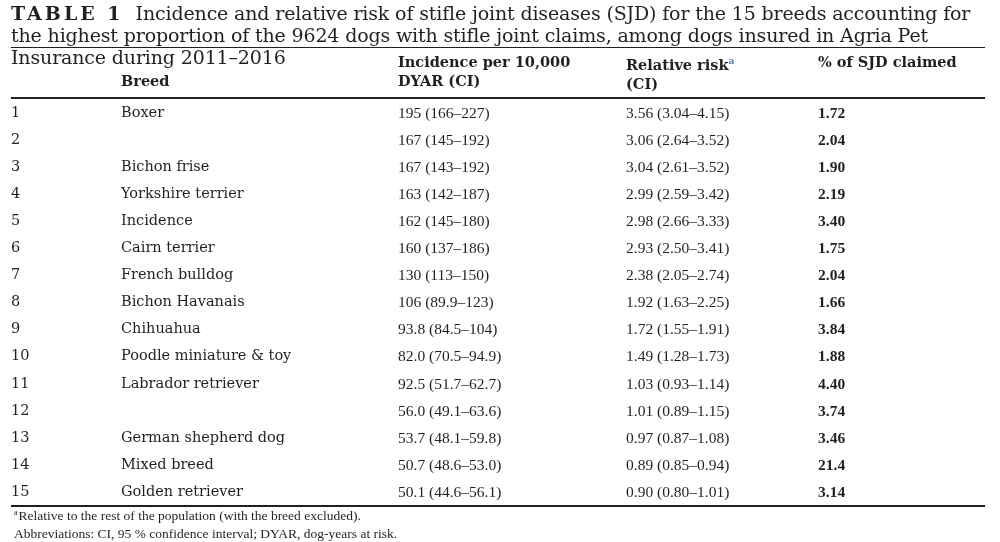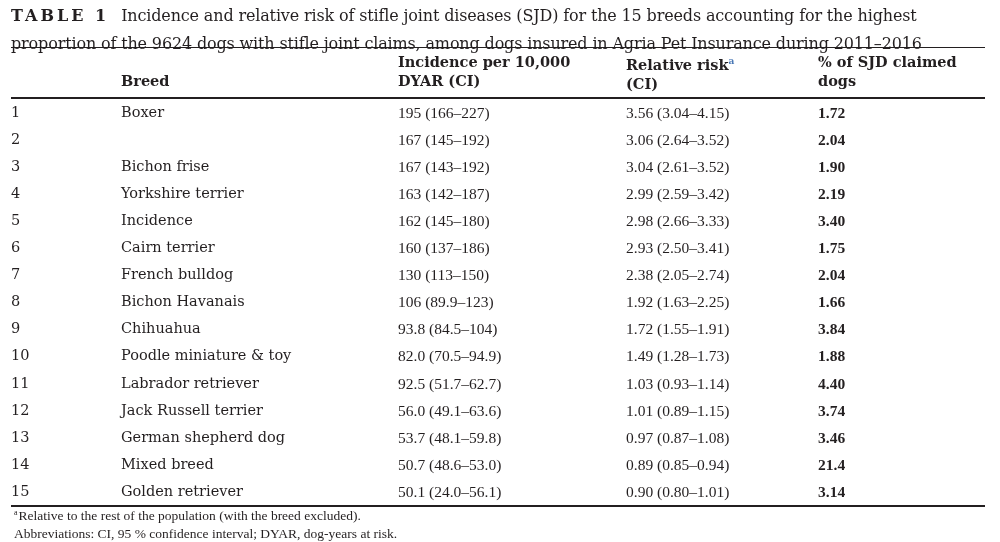--- a/index.html
+++ b/index.html
@@ -1,19 +1,19 @@
 <!DOCTYPE html>
 <html><head>
 <meta charset="utf-8">
 <style>
   html, body { margin: 0; padding: 0; background: #ffffff; }
   body { width: 1000px; height: 542px; overflow: hidden; position: relative;
          font-family: "DejaVu Serif", "Liberation Serif", serif; color: #231f20; }
   .caption { position: absolute; left: 11px; top: 2px; width: 985px;
-             font-size: 16px; line-height: 28px; letter-spacing: -0.15px; }
+             font-size: 19px; line-height: 22px; letter-spacing: -0.15px; }
   .caption .label { font-weight: bold; letter-spacing: 3px; margin-right: 12px; }
   .rule { position: absolute; left: 11px; width: 974px; background: #231f20; }
   .rule.top { top: 47px; height: 1px; }
   .rule.mid { top: 97px; height: 2px; }
   .rule.bot { top: 505px; height: 2px; }
   .hdr { position: absolute; top: 52px; font-weight: bold; font-size: 14.5px; line-height: 19px; }
   .hdr sup { color: #4a78b5; font-size: 9px; font-weight: bold; vertical-align: 6px; }
   .row { position: absolute; left: 0; width: 1000px; height: 27px; font-size: 14.5px; }
   .cell { position: absolute; top: 0; white-space: nowrap; }
   .c0 { left: 11px; }
@@ -38,21 +38,20 @@
   <div class="hdr" style="left:398px;">
     <div>Incidence per 10,000</div>
     <div>DYAR (CI)</div>
   </div>
   <div class="hdr" style="left:626px;">
     <div><span>Relative risk</span><sup>a</sup></div>
     <div>(CI)</div>
   </div>
   <div class="hdr" style="left:818px;">
     <div>% of SJD claimed</div>
-    <div>dogs</div>
   </div>
 </div>
 
 <div class="rule mid"></div>
 
 <div id="table-body">
     <div class="row" style="top: 104px;">
       <span class="cell c0">1</span>
       <span class="cell c1">Boxer</span>
       <span class="cell c2">195 (166–227)</span>
@@ -123,21 +122,20 @@
     </div>
     <div class="row" style="top: 374.5px;">
       <span class="cell c0">11</span>
       <span class="cell c1">Labrador retriever</span>
       <span class="cell c2">92.5 (51.7–62.7)</span>
       <span class="cell c3">1.03 (0.93–1.14)</span>
       <span class="cell c4">4.40</span>
     </div>
     <div class="row" style="top: 401.55px;">
       <span class="cell c0">12</span>
-      <span class="cell c1">Jack Russell terrier</span>
       <span class="cell c2">56.0 (49.1–63.6)</span>
       <span class="cell c3">1.01 (0.89–1.15)</span>
       <span class="cell c4">3.74</span>
     </div>
     <div class="row" style="top: 428.6px;">
       <span class="cell c0">13</span>
       <span class="cell c1">German shepherd dog</span>
       <span class="cell c2">53.7 (48.1–59.8)</span>
       <span class="cell c3">0.97 (0.87–1.08)</span>
       <span class="cell c4">3.46</span>
@@ -145,21 +143,21 @@
     <div class="row" style="top: 455.65px;">
       <span class="cell c0">14</span>
       <span class="cell c1">Mixed breed</span>
       <span class="cell c2">50.7 (48.6–53.0)</span>
       <span class="cell c3">0.89 (0.85–0.94)</span>
       <span class="cell c4">21.4</span>
     </div>
     <div class="row" style="top: 482.7px;">
       <span class="cell c0">15</span>
       <span class="cell c1">Golden retriever</span>
-      <span class="cell c2">50.1 (24.0–56.1)</span>
+      <span class="cell c2">50.1 (44.6–56.1)</span>
       <span class="cell c3">0.90 (0.80–1.01)</span>
       <span class="cell c4">3.14</span>
     </div>
   </div>
 
 <div class="rule bot"></div>
 
 <div class="foot" style="top:508px;">
   <sup>a</sup><span>Relative to the rest of the population (with the breed excluded).</span>
 </div>

